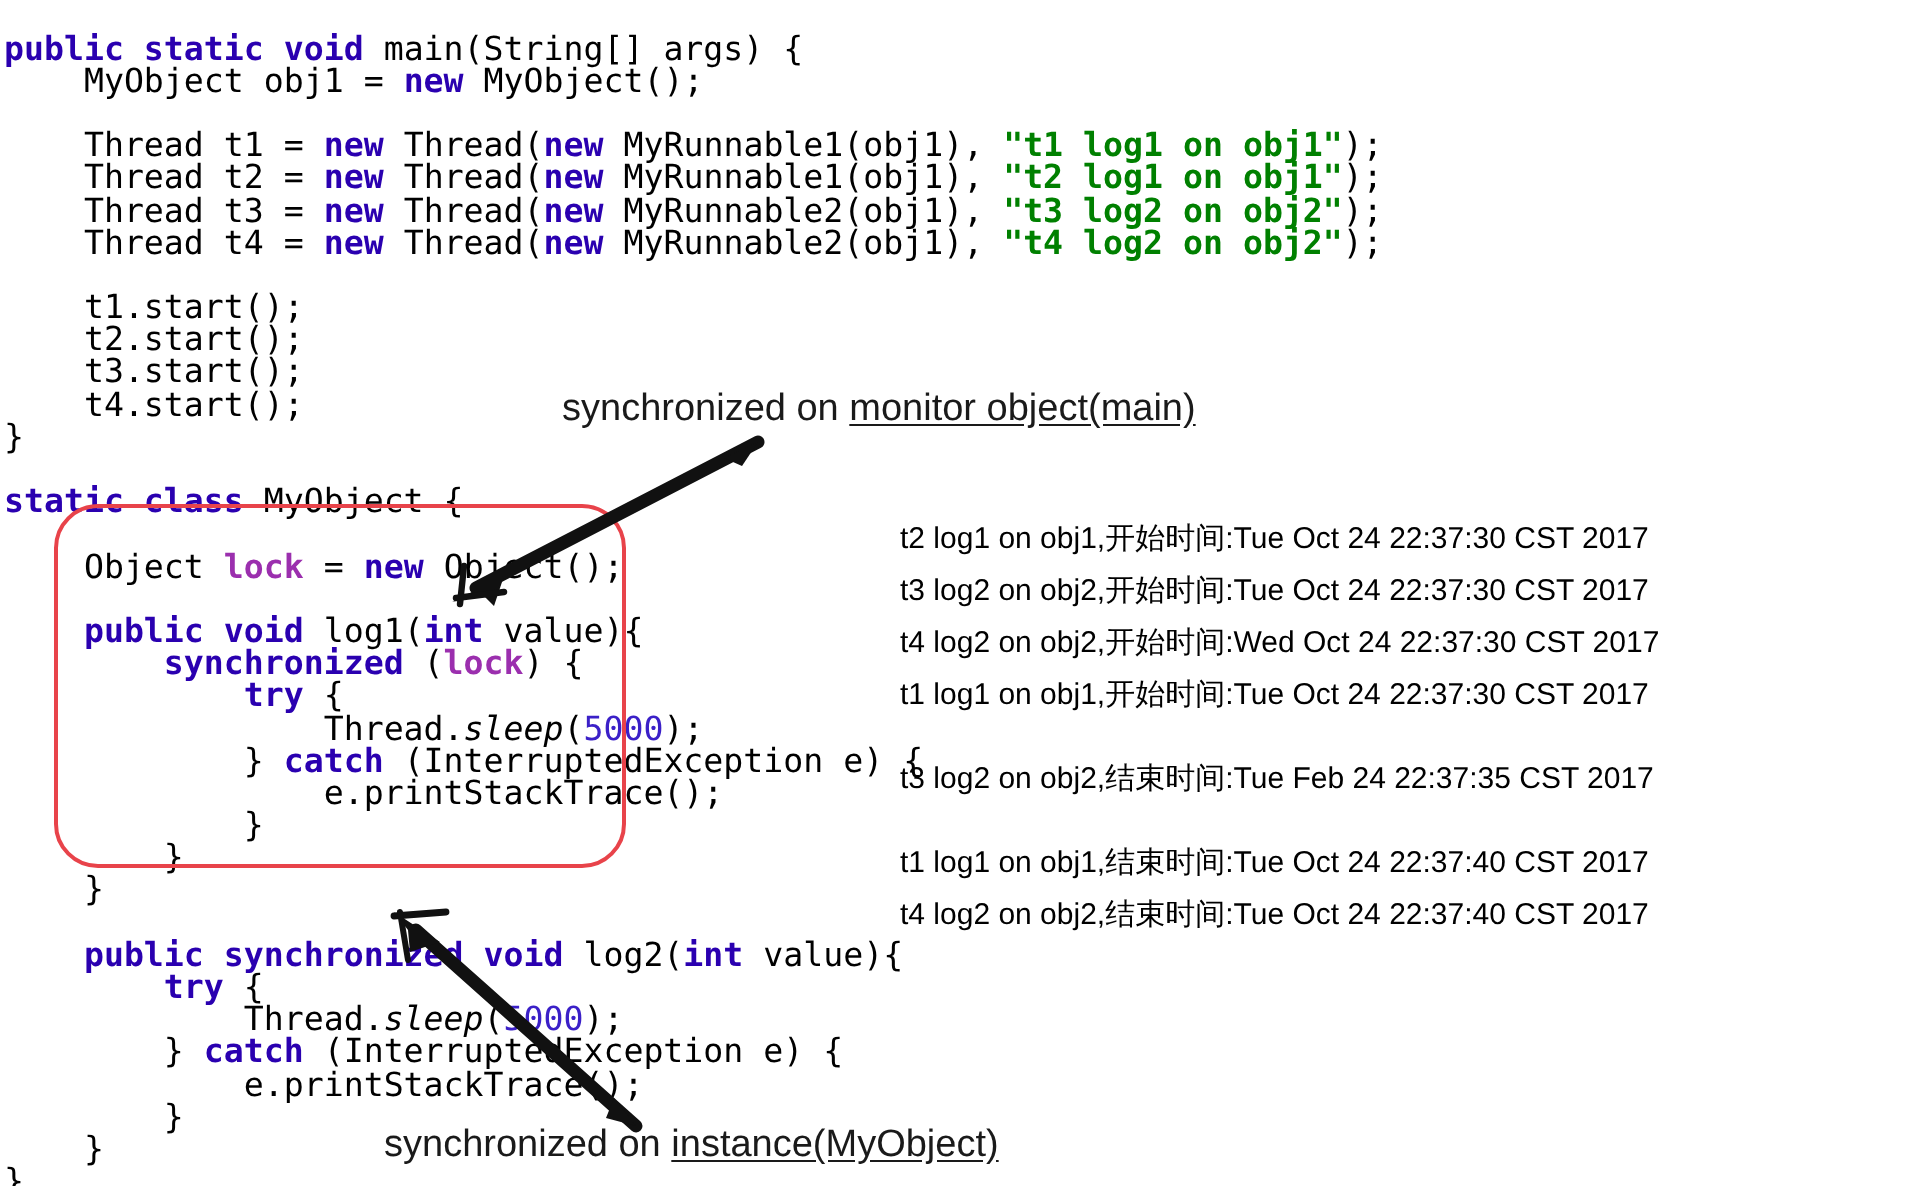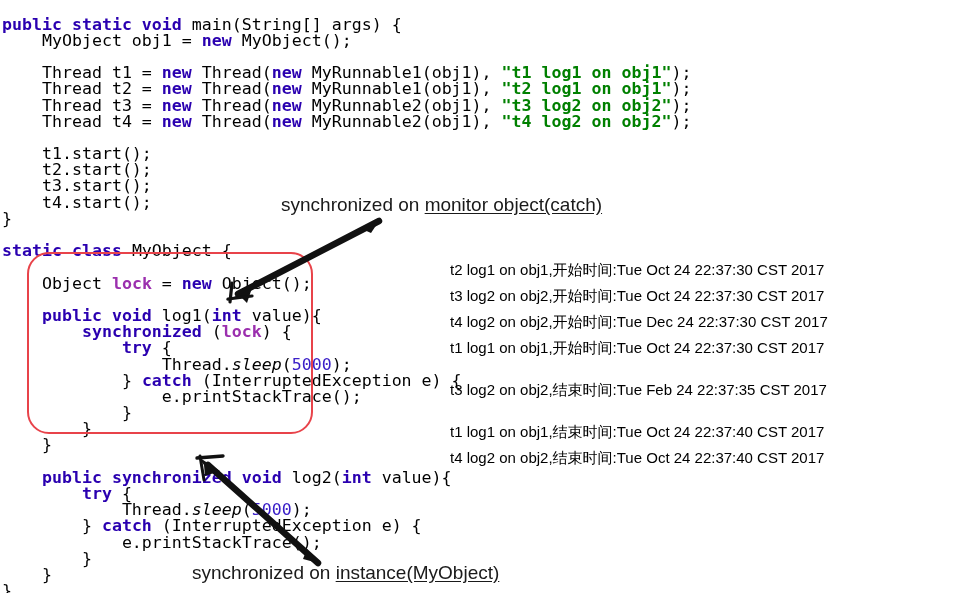--- a/index.html
+++ b/index.html
@@ -113,31 +113,31 @@
     <g>
       <path d="M 318,563 L 208,465" stroke="#111111" stroke-width="6.5" stroke-linecap="round" fill="none"></path>
       <path d="M 318,563 L 307,549 L 303,559 Z" fill="#111111"></path>
       <path d="M 197,456 L 220,471 L 205,476 L 204,465 Z" fill="#111111"></path>
       <path d="M 197,458 L 223,456" stroke="#111111" stroke-width="3.4" stroke-linecap="round" fill="none"></path>
       <path d="M 200,456 L 204,480" stroke="#111111" stroke-width="3.0" stroke-linecap="round" fill="none"></path>
     </g>
   </svg>
 
   <div class="anno" id="anno-top">
-    <span>synchronized on </span><span class="u">monitor object(catch)</span>
+    <span>synchronized on </span><span class="u">monitor object(main)</span>
   </div>
 
   <div class="anno" id="anno-bottom">
     <span>synchronized on </span><span class="u">instance(MyObject)</span>
   </div>
 
   <div id="log">
       <span class="logline">t2 log1 on obj1,开始时间:Tue Oct 24 22:37:30 CST 2017</span>
       <span class="logline">t3 log2 on obj2,开始时间:Tue Oct 24 22:37:30 CST 2017</span>
-      <span class="logline">t4 log2 on obj2,开始时间:Tue Dec 24 22:37:30 CST 2017</span>
+      <span class="logline">t4 log2 on obj2,开始时间:Wed Oct 24 22:37:30 CST 2017</span>
       <span class="logline">t1 log1 on obj1,开始时间:Tue Oct 24 22:37:30 CST 2017</span>
       <span class="gap"></span>
       <span class="logline">t3 log2 on obj2,结束时间:Tue Feb 24 22:37:35 CST 2017</span>
       <span class="gap"></span>
       <span class="logline">t1 log1 on obj1,结束时间:Tue Oct 24 22:37:40 CST 2017</span>
       <span class="logline">t4 log2 on obj2,结束时间:Tue Oct 24 22:37:40 CST 2017</span>
     </div>
 
 </div>
 

